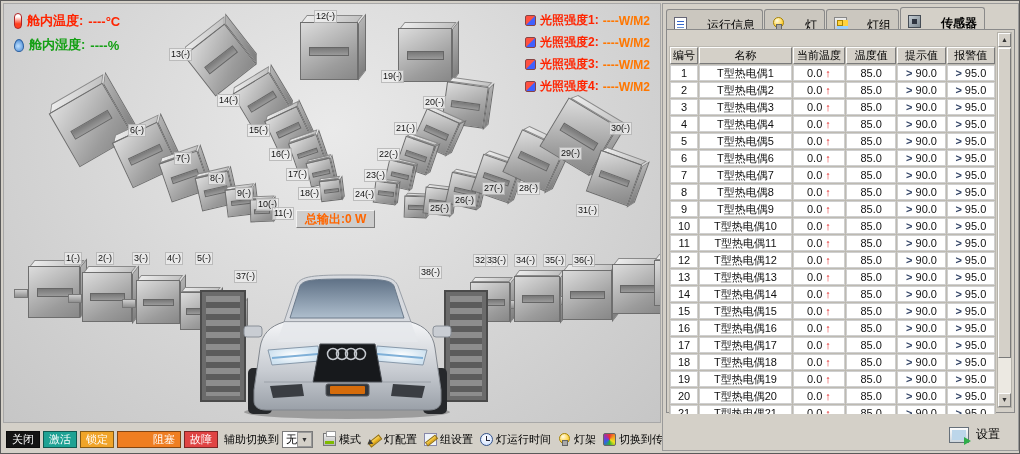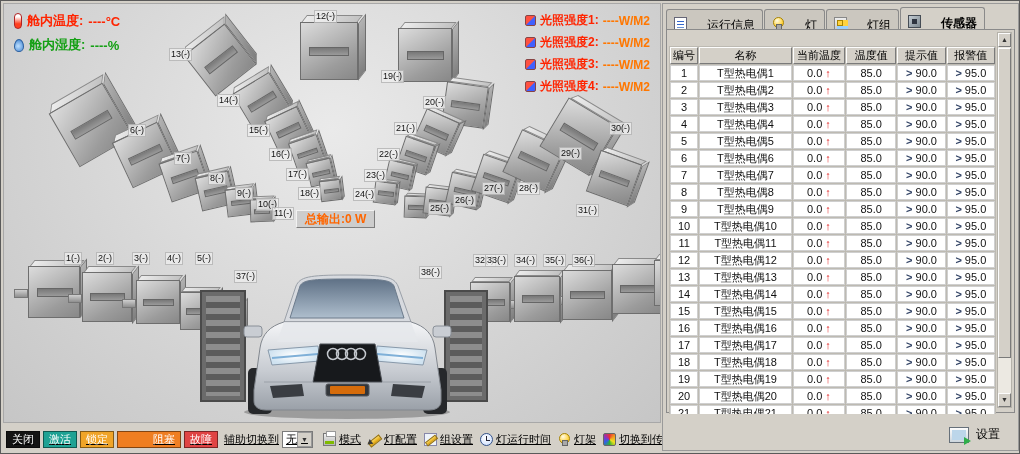--- a/index.html
+++ b/index.html
@@ -33,21 +33,21 @@
 .cube .top{position:absolute;left:7%;top:-12%;width:96%;height:13%;background:linear-gradient(90deg,#ececec,#c2c2c2);border:1px solid #8a8a8a;transform:skewX(-38deg);}
 .cube .side{position:absolute;right:-13%;top:-5%;width:13%;height:99%;background:linear-gradient(180deg,#b2b2b2,#7e7e7e);border:1px solid #6e6e6e;transform:skewY(-52deg);}
 .stem{position:absolute;top:44%;width:14px;height:9px;background:linear-gradient(#cfcfcf,#8f8f8f);border:1px solid #777;}
 .stem-l{left:-14px;}.stem-r{right:-14px;}
 .lamp-label{position:absolute;z-index:7;font-size:9px;line-height:11px;color:#111;white-space:nowrap;background:rgba(238,238,238,.72);padding:0 1px;border:1px solid rgba(150,150,150,.55);}
 .rack{position:absolute;z-index:2;background:#6b6b6b;border:2px solid #4a4a4a;}
 .rack::before{content:"";position:absolute;left:4px;top:4px;right:4px;bottom:4px;background:repeating-linear-gradient(180deg,#8d8d8d 0 6px,#5c5c5c 6px 12px);}
 .car{position:absolute;left:236px;top:266px;z-index:6;}
 
 
-.toolbar{position:absolute;left:0;top:424px;width:658px;height:24px;display:flex;align-items:center;padding:0 3px;font-size:11px;gap:3px;text-decoration:underline;}
+.toolbar{position:absolute;left:0;top:424px;width:658px;height:24px;display:flex;align-items:center;padding:0 3px;font-size:11px;gap:3px;}
 .status-host{display:flex;gap:3px;}
 .status-btn{height:17px;line-height:15px;padding:0 5px;color:#fff;font-size:11px;border:1px solid rgba(0,0,0,.45);cursor:pointer;white-space:nowrap;}
 .aux-label{margin-left:3px;white-space:nowrap;}
 .aux-select{width:54px;height:17px;background:#fff;border:1px solid #7a7a7a;display:flex;align-items:center;justify-content:space-between;padding-left:3px;cursor:pointer;}
 .aux-select .dd-arrow{width:15px;height:15px;background:#d4d0c8;border:1px solid #999;font-size:7px;display:flex;align-items:center;justify-content:center;color:#333;}
 .tool-host{display:flex;align-items:center;}
 .tool-item{display:flex;align-items:center;gap:3px;margin-left:7px;cursor:pointer;white-space:nowrap;}
 .tool-icon{width:13px;height:13px;display:inline-block;position:relative;}
 
 

